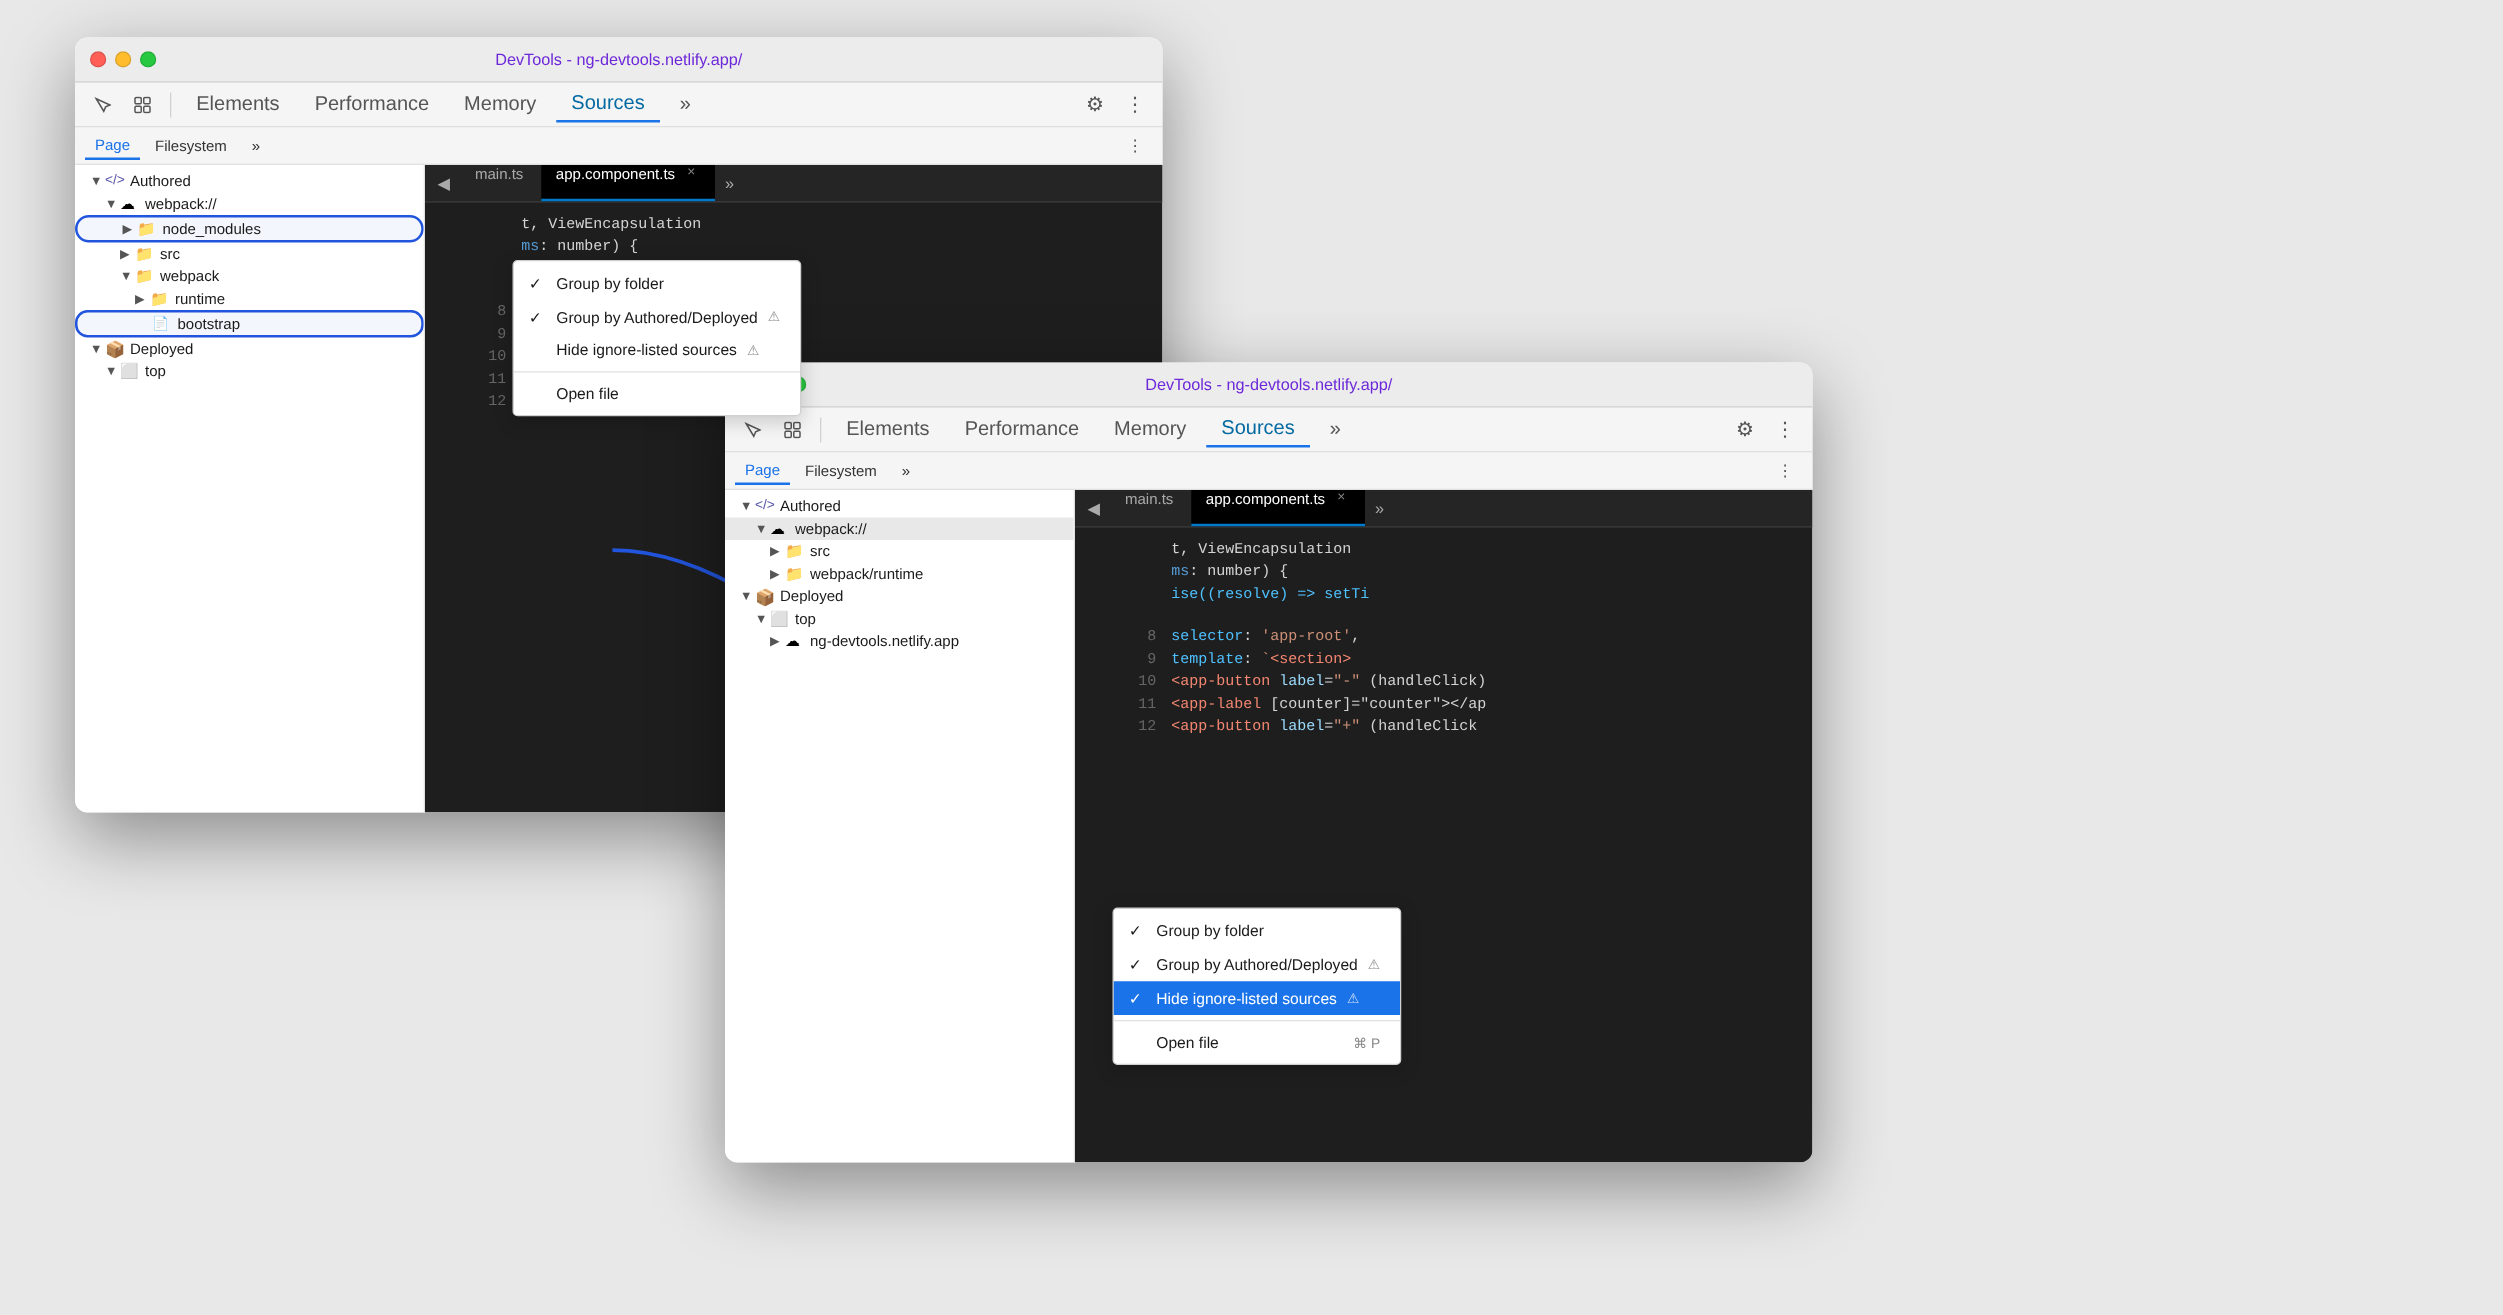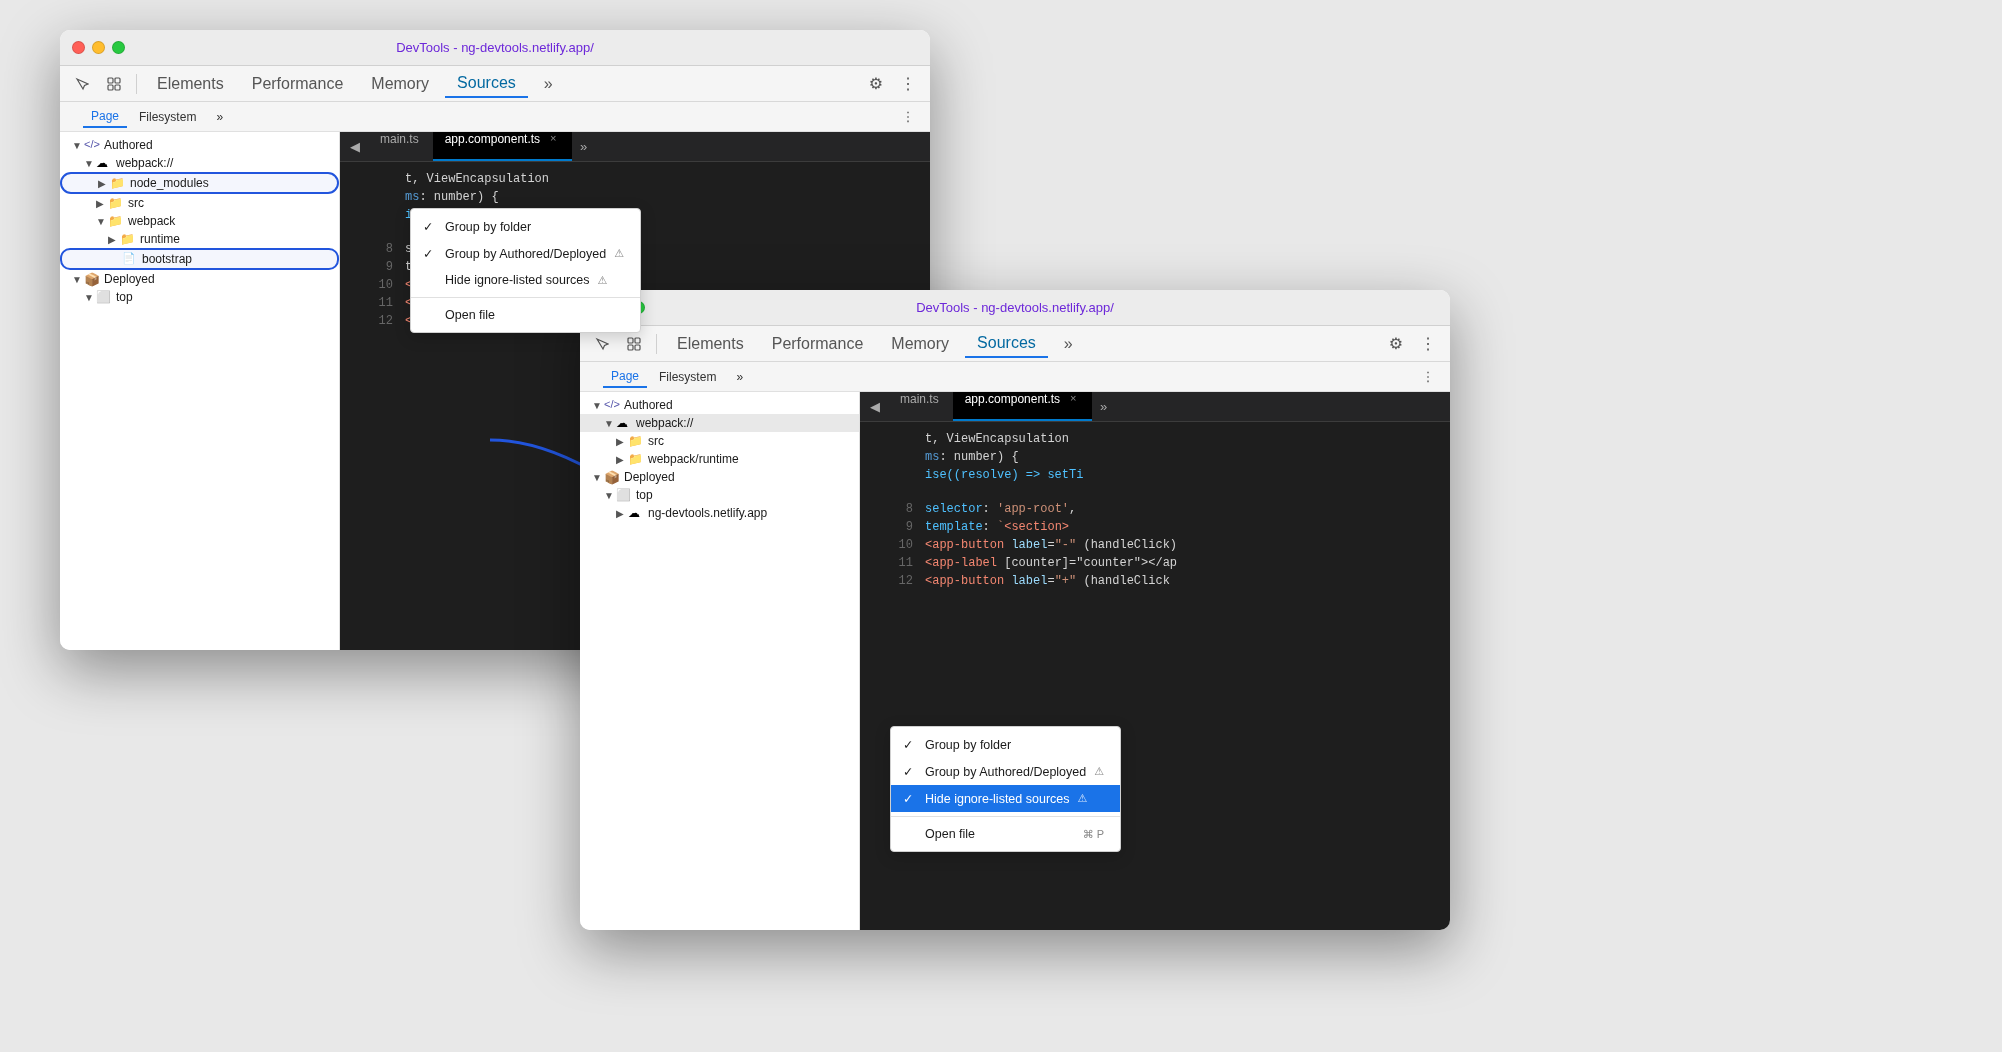--- a/index.html
+++ b/index.html
@@ -131,21 +131,20 @@
 
     .sub-tab {
       padding: 3px 8px;
       font-size: 12px;
       color: #333;
       cursor: pointer;
     }
     .sub-tab.active {
       color: #1a73e8;
       border-bottom: 2px solid #1a73e8;
-      margin-left: 15px;
     }
 
     
     .devtools-body {
       display: flex;
       height: calc(100% - 102px);
     }
 
     
     .file-tree {
@@ -269,20 +268,21 @@
       padding: 8px 0;
       overflow: hidden;
       font-family: 'Courier New', Courier, monospace;
       font-size: 12px;
       line-height: 18px;
     }
 
     .code-line {
       display: flex;
       padding: 0 21px;
+      margin-left: 12px;
     }
 
     .line-num {
       width: 32px;
       color: #666;
       text-align: right;
       margin-right: 12px;
       flex-shrink: 0;
       user-select: none;
     }

